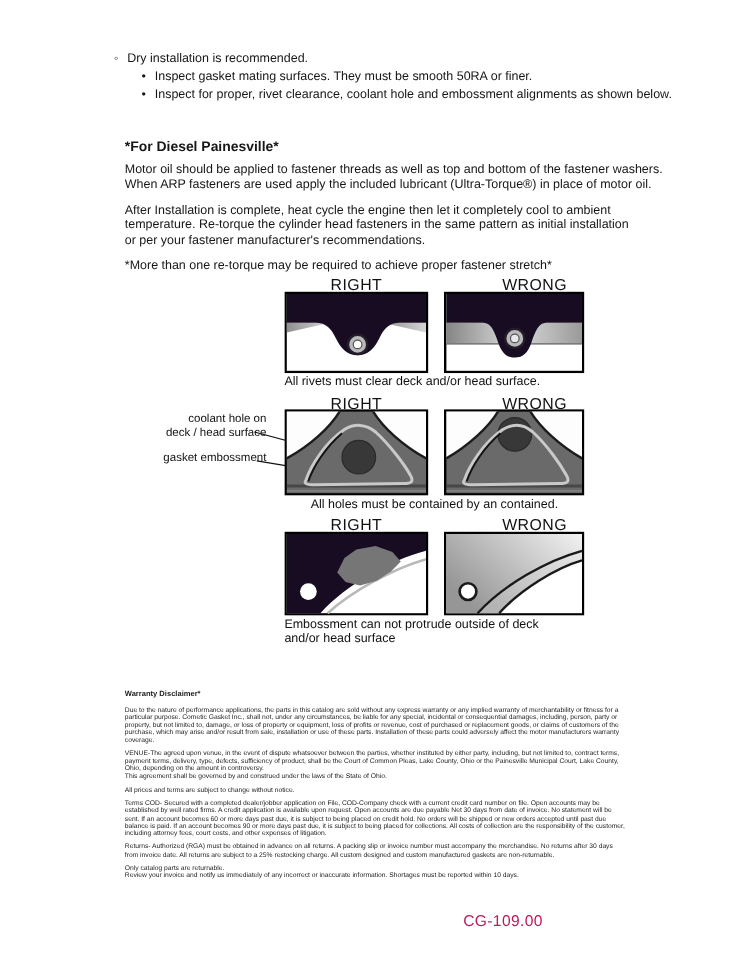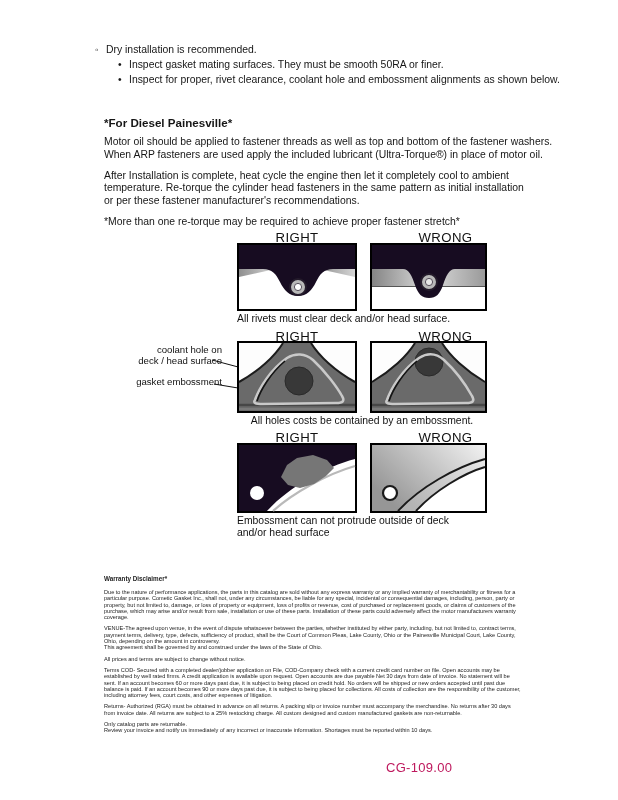--- a/index.html
+++ b/index.html
@@ -62,21 +62,21 @@
     <div class="tip sub">Inspect gasket mating surfaces.  They must be smooth 50RA or finer.</div>
     <div class="tip sub">Inspect for proper, rivet clearance, coolant hole and embossment alignments as shown below.</div>
   </div>
 
   <div class="diesel">
     <h2>*For Diesel Painesville*</h2>
     <div class="para">Motor oil should be applied to fastener threads as well as top and bottom of the fastener washers.
 When ARP fasteners are used apply the included lubricant (Ultra-Torque®) in place of motor oil.</div>
     <div class="para">After Installation is complete, heat cycle the engine then let it completely cool to ambient
 temperature. Re-torque the cylinder head fasteners in the same pattern as initial installation
-or per these fastener manufacturer's recommendations.</div>
+or per your fastener manufacturer's recommendations.</div>
     <div class="para">*More than one re-torque may be required to achieve proper fastener stretch*</div>
   </div>
 
   <div class="dlabels" style="top:230px">
     <span class="w1">RIGHT</span>
     <span class="w2">WRONG</span>
   </div>
   <div class="dpair" style="top:243px">
     <svg width="120" height="68" viewBox="0 0 120 68">
       <defs>
@@ -142,21 +142,21 @@
       <path d="M45,2 C37,15 21,30 2,41" fill="none" stroke="#1c1c1c" stroke-width="2"></path>
       <path d="M115,2 H72 C80,15 96,30 115,41 Z" fill="#fdfdfd"></path>
       <path d="M72,2 C80,15 96,30 115,41" fill="none" stroke="#1c1c1c" stroke-width="2"></path>
       <line x1="2" y1="64" x2="115" y2="64" stroke="#474747" stroke-width="2.5"></line>
       <line x1="2" y1="68" x2="115" y2="68" stroke="#8a8a8a" stroke-width="1"></line>
       <circle cx="59" cy="21" r="14" fill="#383838" stroke="#2a2a2a" stroke-width="1"></circle>
       <path d="M17,59 C21,47 33,28 49,17 C57,12 66,12 74,19 C86,30 97,46 102,55 C105,60 103,62 96,62 L25,63 C17,63 15,62 17,59 Z" fill="none" stroke="#c9c9c9" stroke-width="2.5" stroke-linejoin="round"></path>
       <path d="M19,60 C23,48 33,32 47,20" fill="none" stroke="#141414" stroke-width="1.6"></path>
     </svg>
   </div>
-  <div class="caption center" style="left:237px; top:415px">All holes costs be contained by an embossment.</div>
+  <div class="caption center" style="left:237px; top:415px">All holes must be contained by an contained.</div>
 
   <div class="dlabels" style="top:430px">
     <span class="w1">RIGHT</span>
     <span class="w2">WRONG</span>
   </div>
   <div class="dpair" style="top:443px">
     <svg width="120" height="70" viewBox="0 0 120 70">
       <rect x="1" y="1" width="118" height="68" fill="#ffffff" stroke="#000" stroke-width="2"></rect>
       <path d="M2,2 H118 V16 C88,24 52,44 30,68 L2,68 Z" fill="#170c21"></path>
       <path d="M118,23 C90,31 56,50 36,68" fill="none" stroke="#b9b9b9" stroke-width="2.2"></path>

